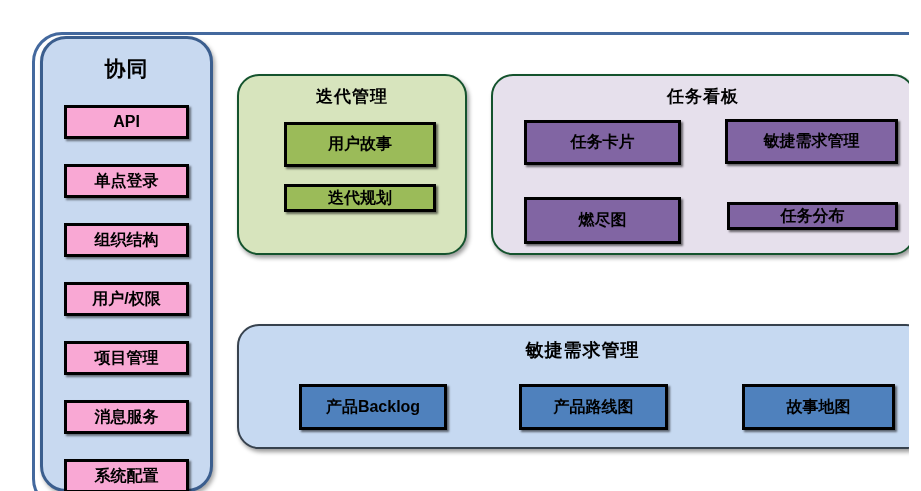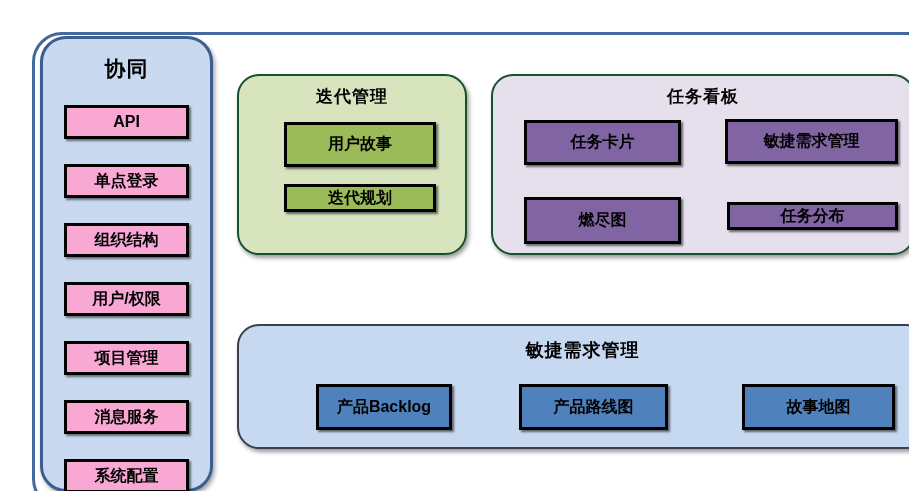--- a/index.html
+++ b/index.html
@@ -107,21 +107,21 @@
   .box-blue   { background: #4f81bd; }
   
   .b-user-story        { left: 39px;  top: 40px;  width: 152px; height: 45px; }
   .b-iteration-plan    { left: 39px;  top: 102px; width: 152px; height: 28px; }
   
   .b-task-card         { left: 25px;  top: 38px;  width: 157px; height: 45px; }
   .b-custom-status     { left: 226px; top: 37px;  width: 173px; height: 45px; }
   .b-burndown          { left: 25px;  top: 115px; width: 157px; height: 47px; }
   .b-task-distribution { left: 228px; top: 120px; width: 171px; height: 28px; }
   
-  .b-product-backlog   { left: 71px;  top: 52px;  width: 136px; height: 46px; }
+  .b-product-backlog   { left: 54px;  top: 52px;  width: 148px; height: 46px; }
   .b-product-roadmap   { left: 274px; top: 52px;  width: 149px; height: 46px; }
   .b-story-map         { left: 497px; top: 52px;  width: 153px; height: 46px; }
 </style>
 </head>
 <body>
 
 <div class="canvas">
 
   <div class="outer-frame"></div>
 

